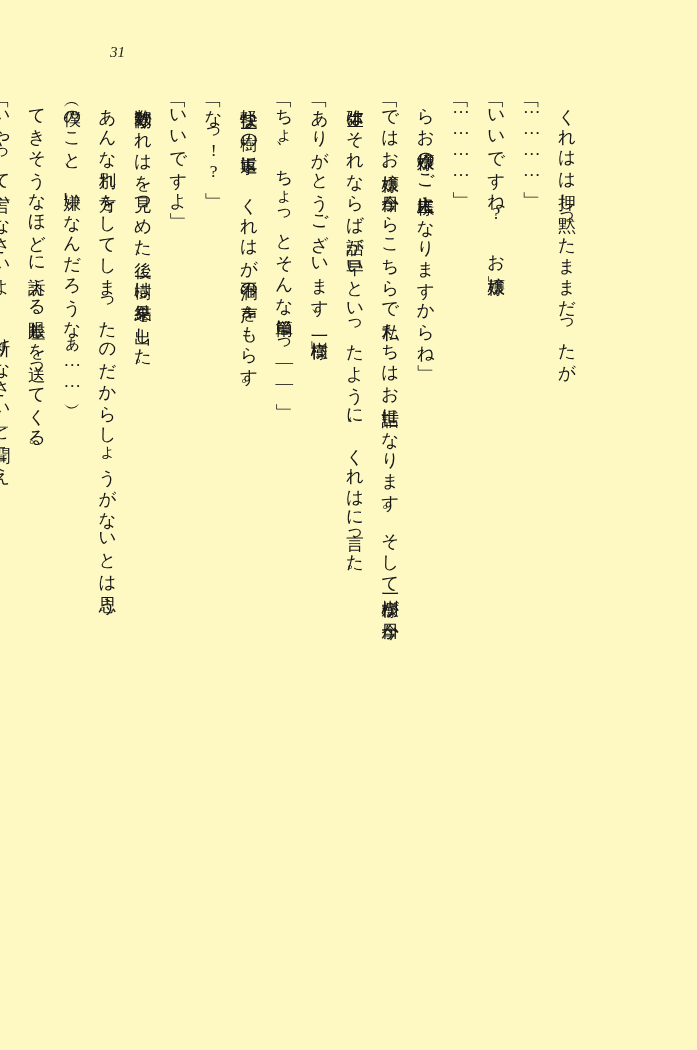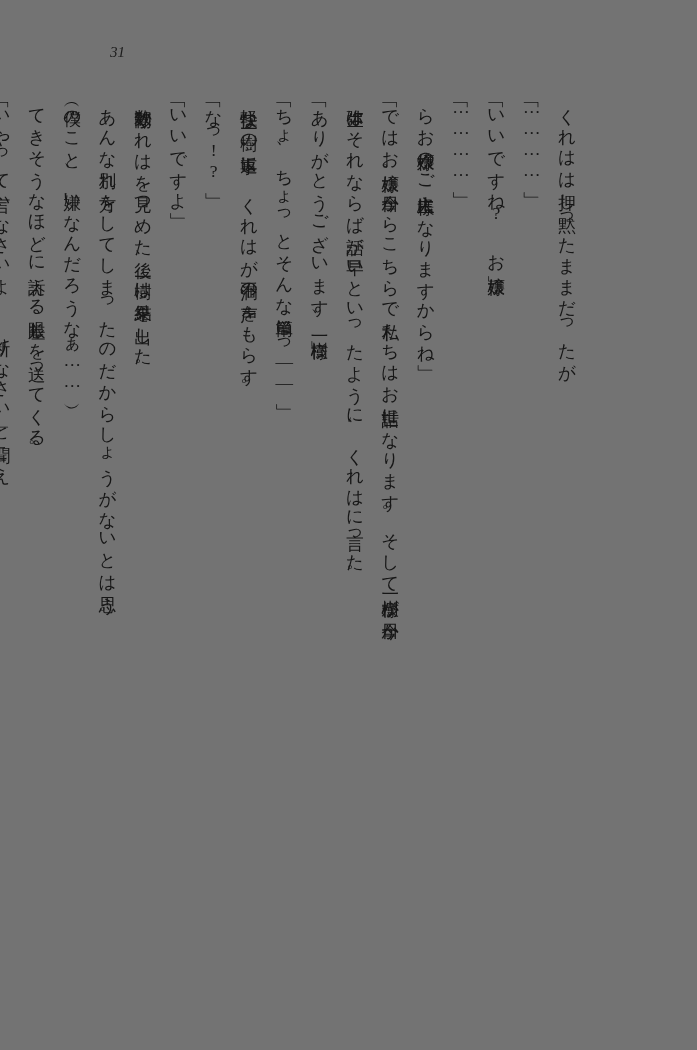--- a/index.html
+++ b/index.html
@@ -4,21 +4,21 @@
 <style>
   html, body {
     margin: 0;
     padding: 0;
     background: #ffffff;
   }
   .page {
     position: relative;
     width: 697px;
     height: 1050px;
-    background: #737373;
+    background: #fef9c3;
     overflow: hidden;
     font-family: "Liberation Serif", "DejaVu Serif", serif;
   }
   .page-number {
     position: absolute;
     top: 44px;
     left: 110px;
     font-size: 15px;
     font-style: italic;
     color: #1b1b1b;

